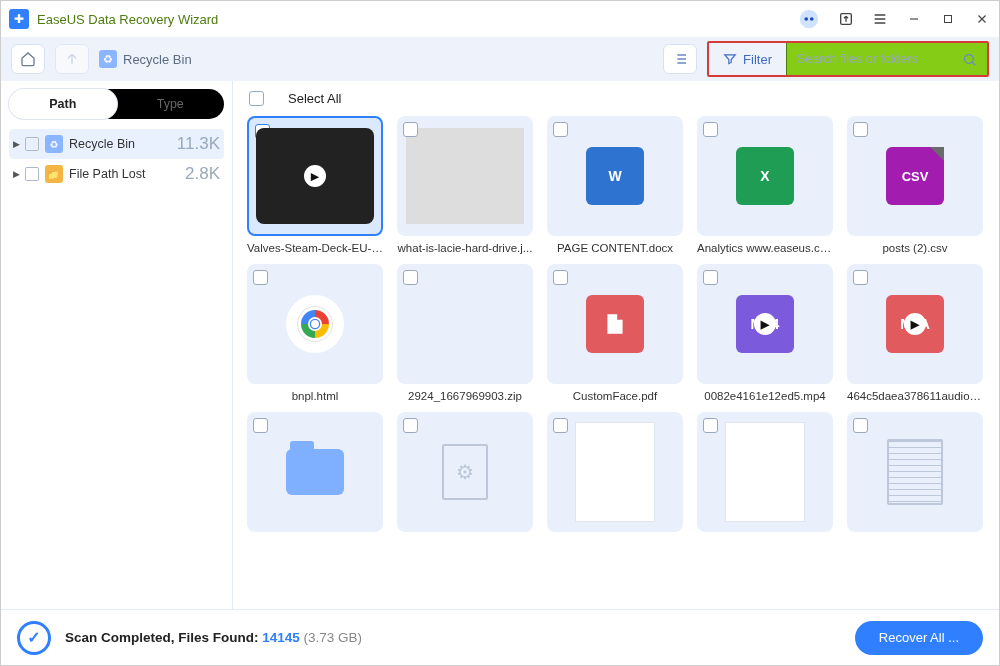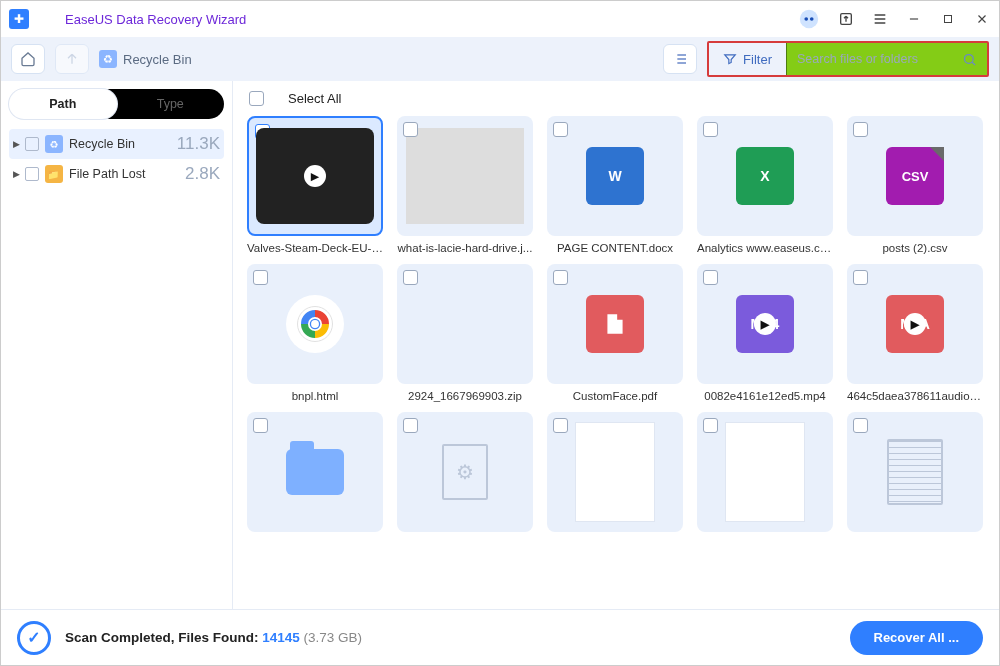--- a/index.html
+++ b/index.html
@@ -1,21 +1,21 @@
 <!DOCTYPE html>
 <html><head>
 <meta charset="utf-8">
 <style>
   * { box-sizing: border-box; margin: 0; padding: 0; font-family: "Segoe UI", Arial, sans-serif; }
   body { background: #fff; width: 1000px; height: 666px; overflow: hidden; border: 1px solid #ccc; }
 
   
   .titlebar { height: 36px; display:flex; align-items:center; padding:0 8px; background:#fff; }
   .titlebar .logo { width:20px; height:20px; background:#2f7fff; border-radius:3px; margin-right:8px; display:flex; align-items:center; justify-content:center; color:#fff; font-size:12px; }
-  .titlebar .title { font-size:13px; color:#6d28d9;margin-left:28px; }
+  .titlebar .title { font-size:13px; color:#4d7c0f; }
   .titlebar .spacer { flex:1; }
   .titlebar .winbtns { display:flex; align-items:center; gap:16px; }
   .titlebar .winbtns .icon { width:18px; height:18px; display:flex; align-items:center; justify-content:center; color:#444; font-size:14px; }
   .robot { width:24px; height:24px; border-radius:50%; background:#fff; display:flex; align-items:center; justify-content:center; }
 
   
   .toolbar { height:44px; background:#edf2fb; display:flex; align-items:center; padding:0 10px; gap:10px; }
   .tb-btn { width:34px; height:30px; background:#fff; border:1px solid #d6e2f3; border-radius:6px; display:flex; align-items:center; justify-content:center; color:#6b7c95; }
   .tb-btn.disabled { opacity:.6; }
   .location { display:flex; align-items:center; gap:6px; font-size:13px; color:#5b6b82; }
@@ -69,21 +69,21 @@
   .lacie { width:118px; height:96px; background:#ddd; }
 
   .play-badge { position:absolute; width:22px; height:22px; background:#fff; border-radius:50%; display:flex; align-items:center; justify-content:center; color:#111; font-size:11px; }
 
   
   .statusbar { height:56px; border-top:1px solid #e5ebf5; display:flex; align-items:center; padding:0 16px; gap:14px; }
   .check-circle { width:34px; height:34px; border:3px solid #2f7fff; border-radius:50%; display:flex; align-items:center; justify-content:center; color:#2f7fff; font-weight:700; }
   .status-text { font-size:13.5px; color:#222; }
   .status-text .count { color:#2f7fff; font-weight:600; }
   .status-text .size { color:#888; }
-  .recover-btn { margin-left:auto; background:#2f7fff; color:#fff; border:none; border-radius:18px; height:34px; padding:0 24px; font-size:13px; font-weight:700; cursor:pointer; }
+  .recover-btn { margin-left:auto; background:#2f7fff; color:#fff; border:none; border-radius:18px; height:34px; padding:0 24px; font-size:13px; font-weight:400; cursor:pointer; }
 
   
   svg { display:block; }
 </style>
 </head>
 <body>
 
 <div class="titlebar">
   <div class="logo">✚</div>
   <div class="title">EaseUS Data Recovery Wizard</div>

